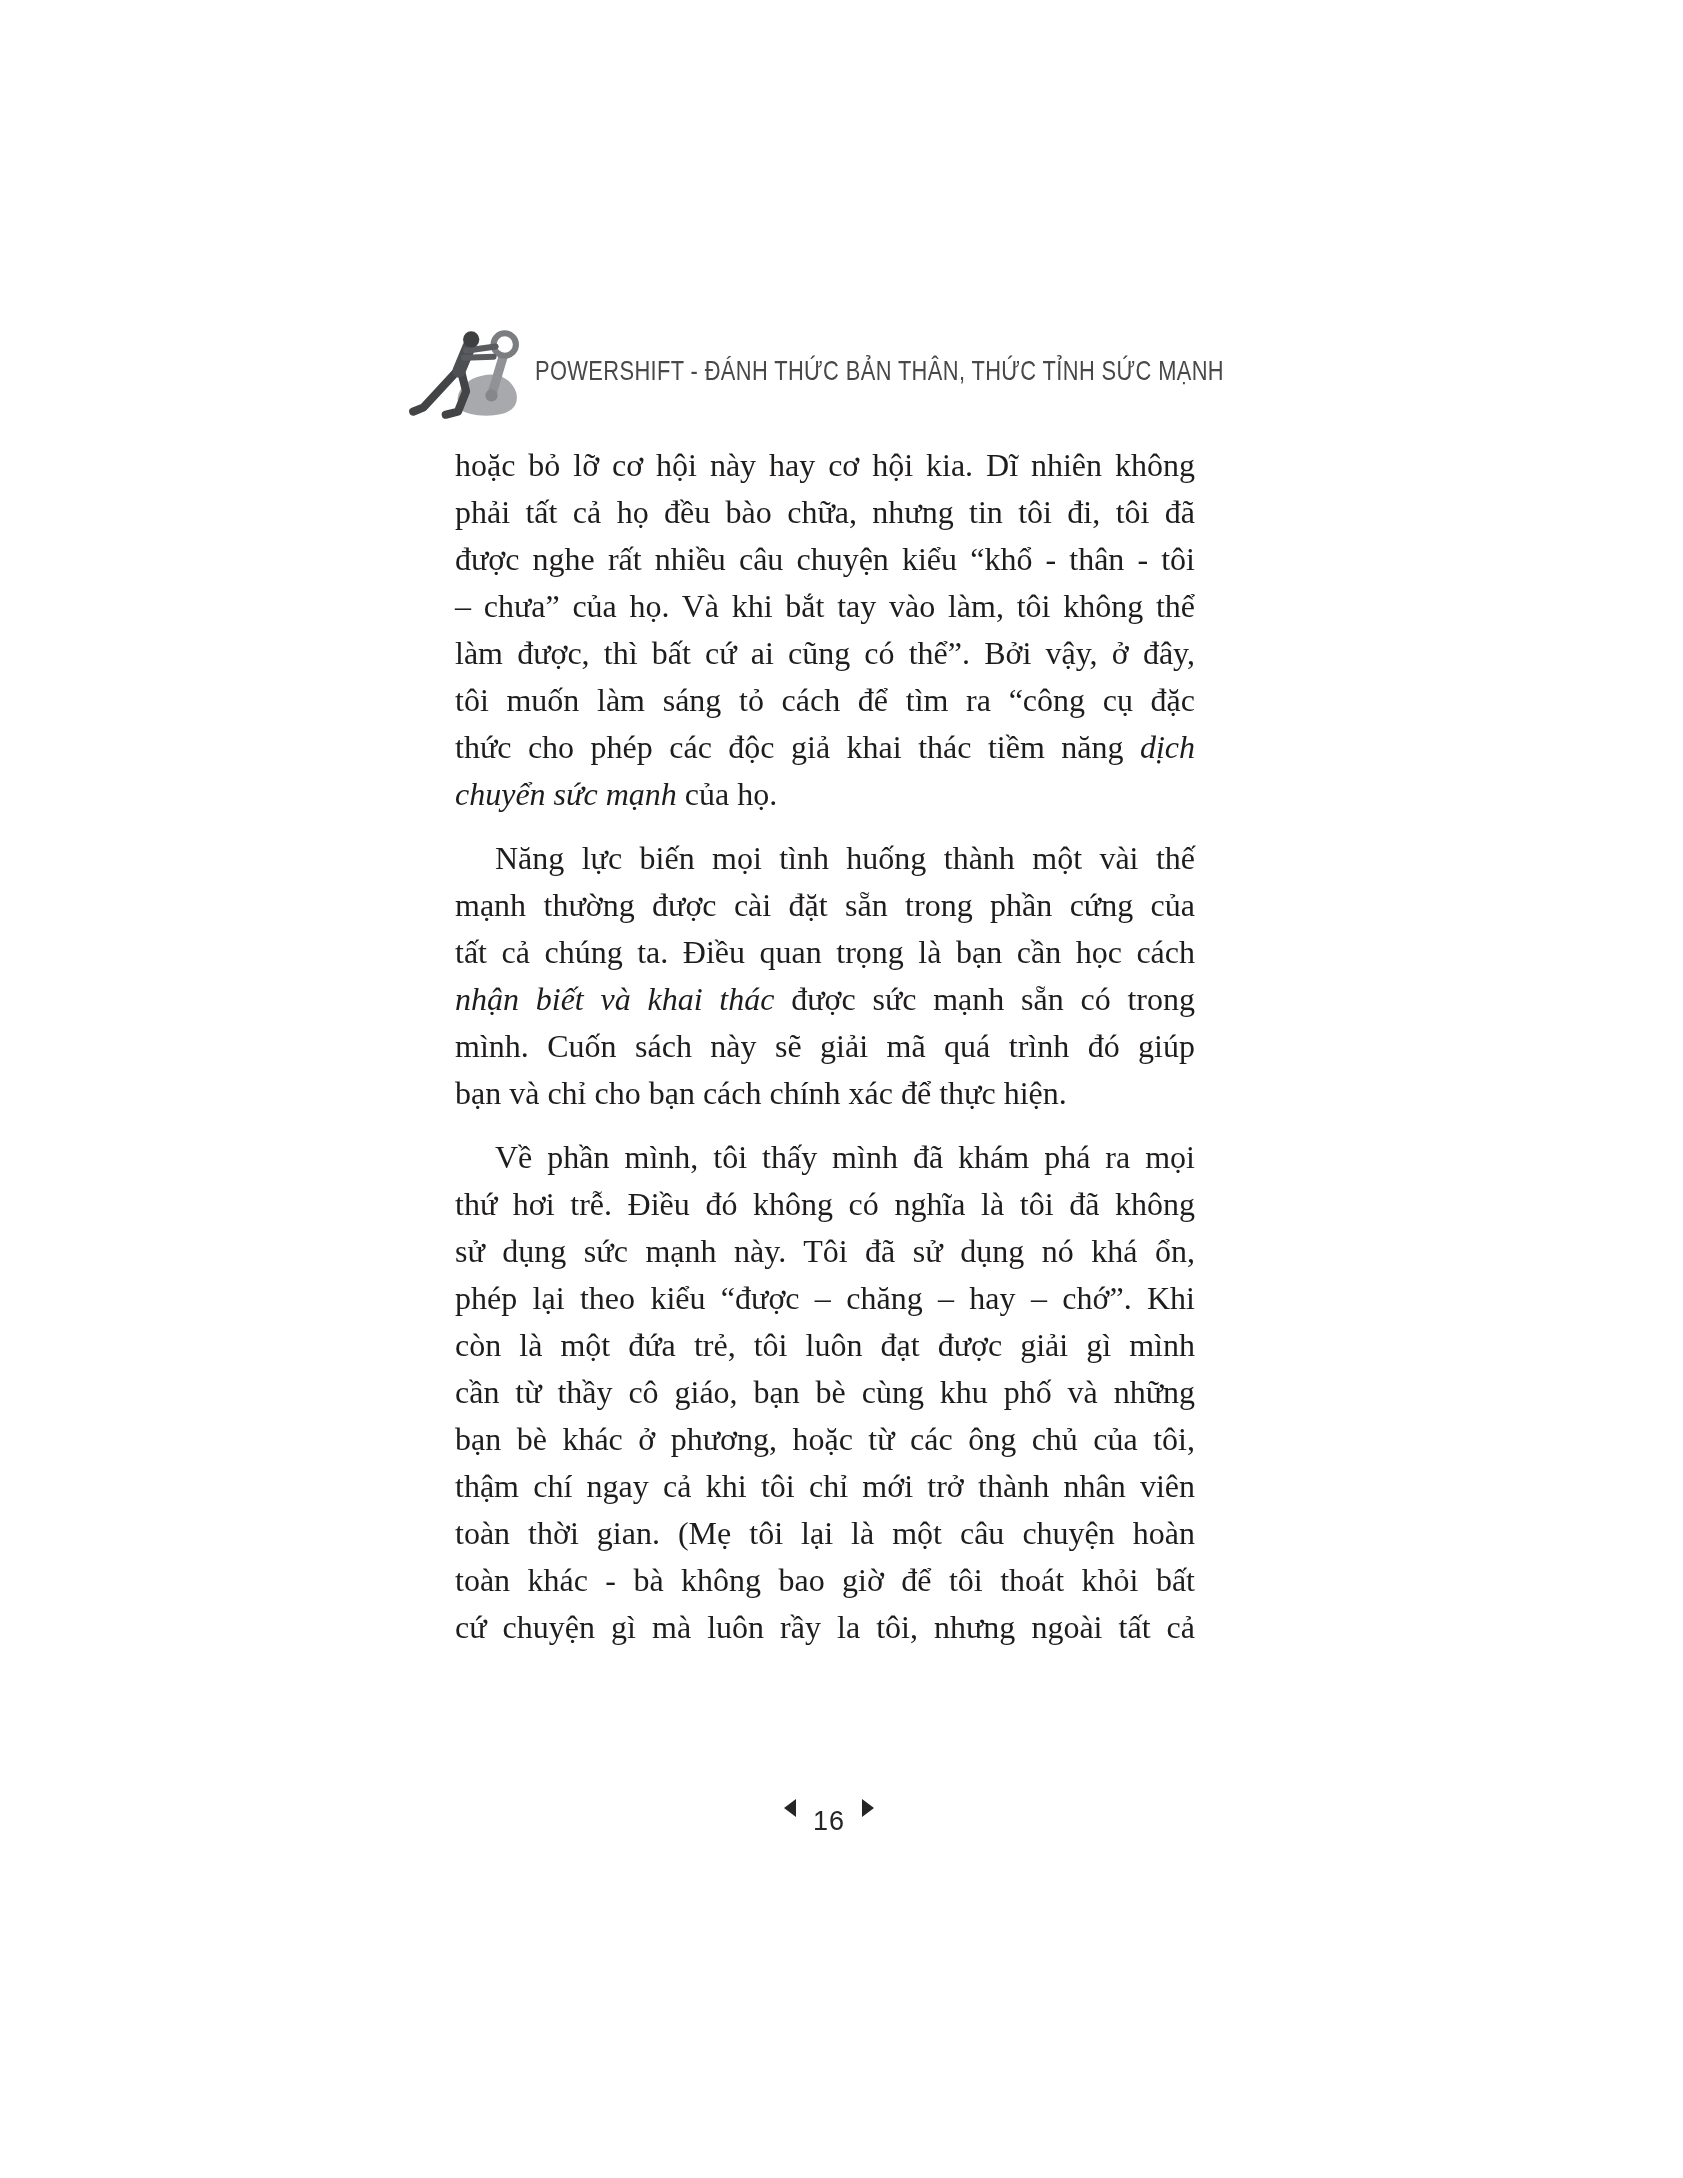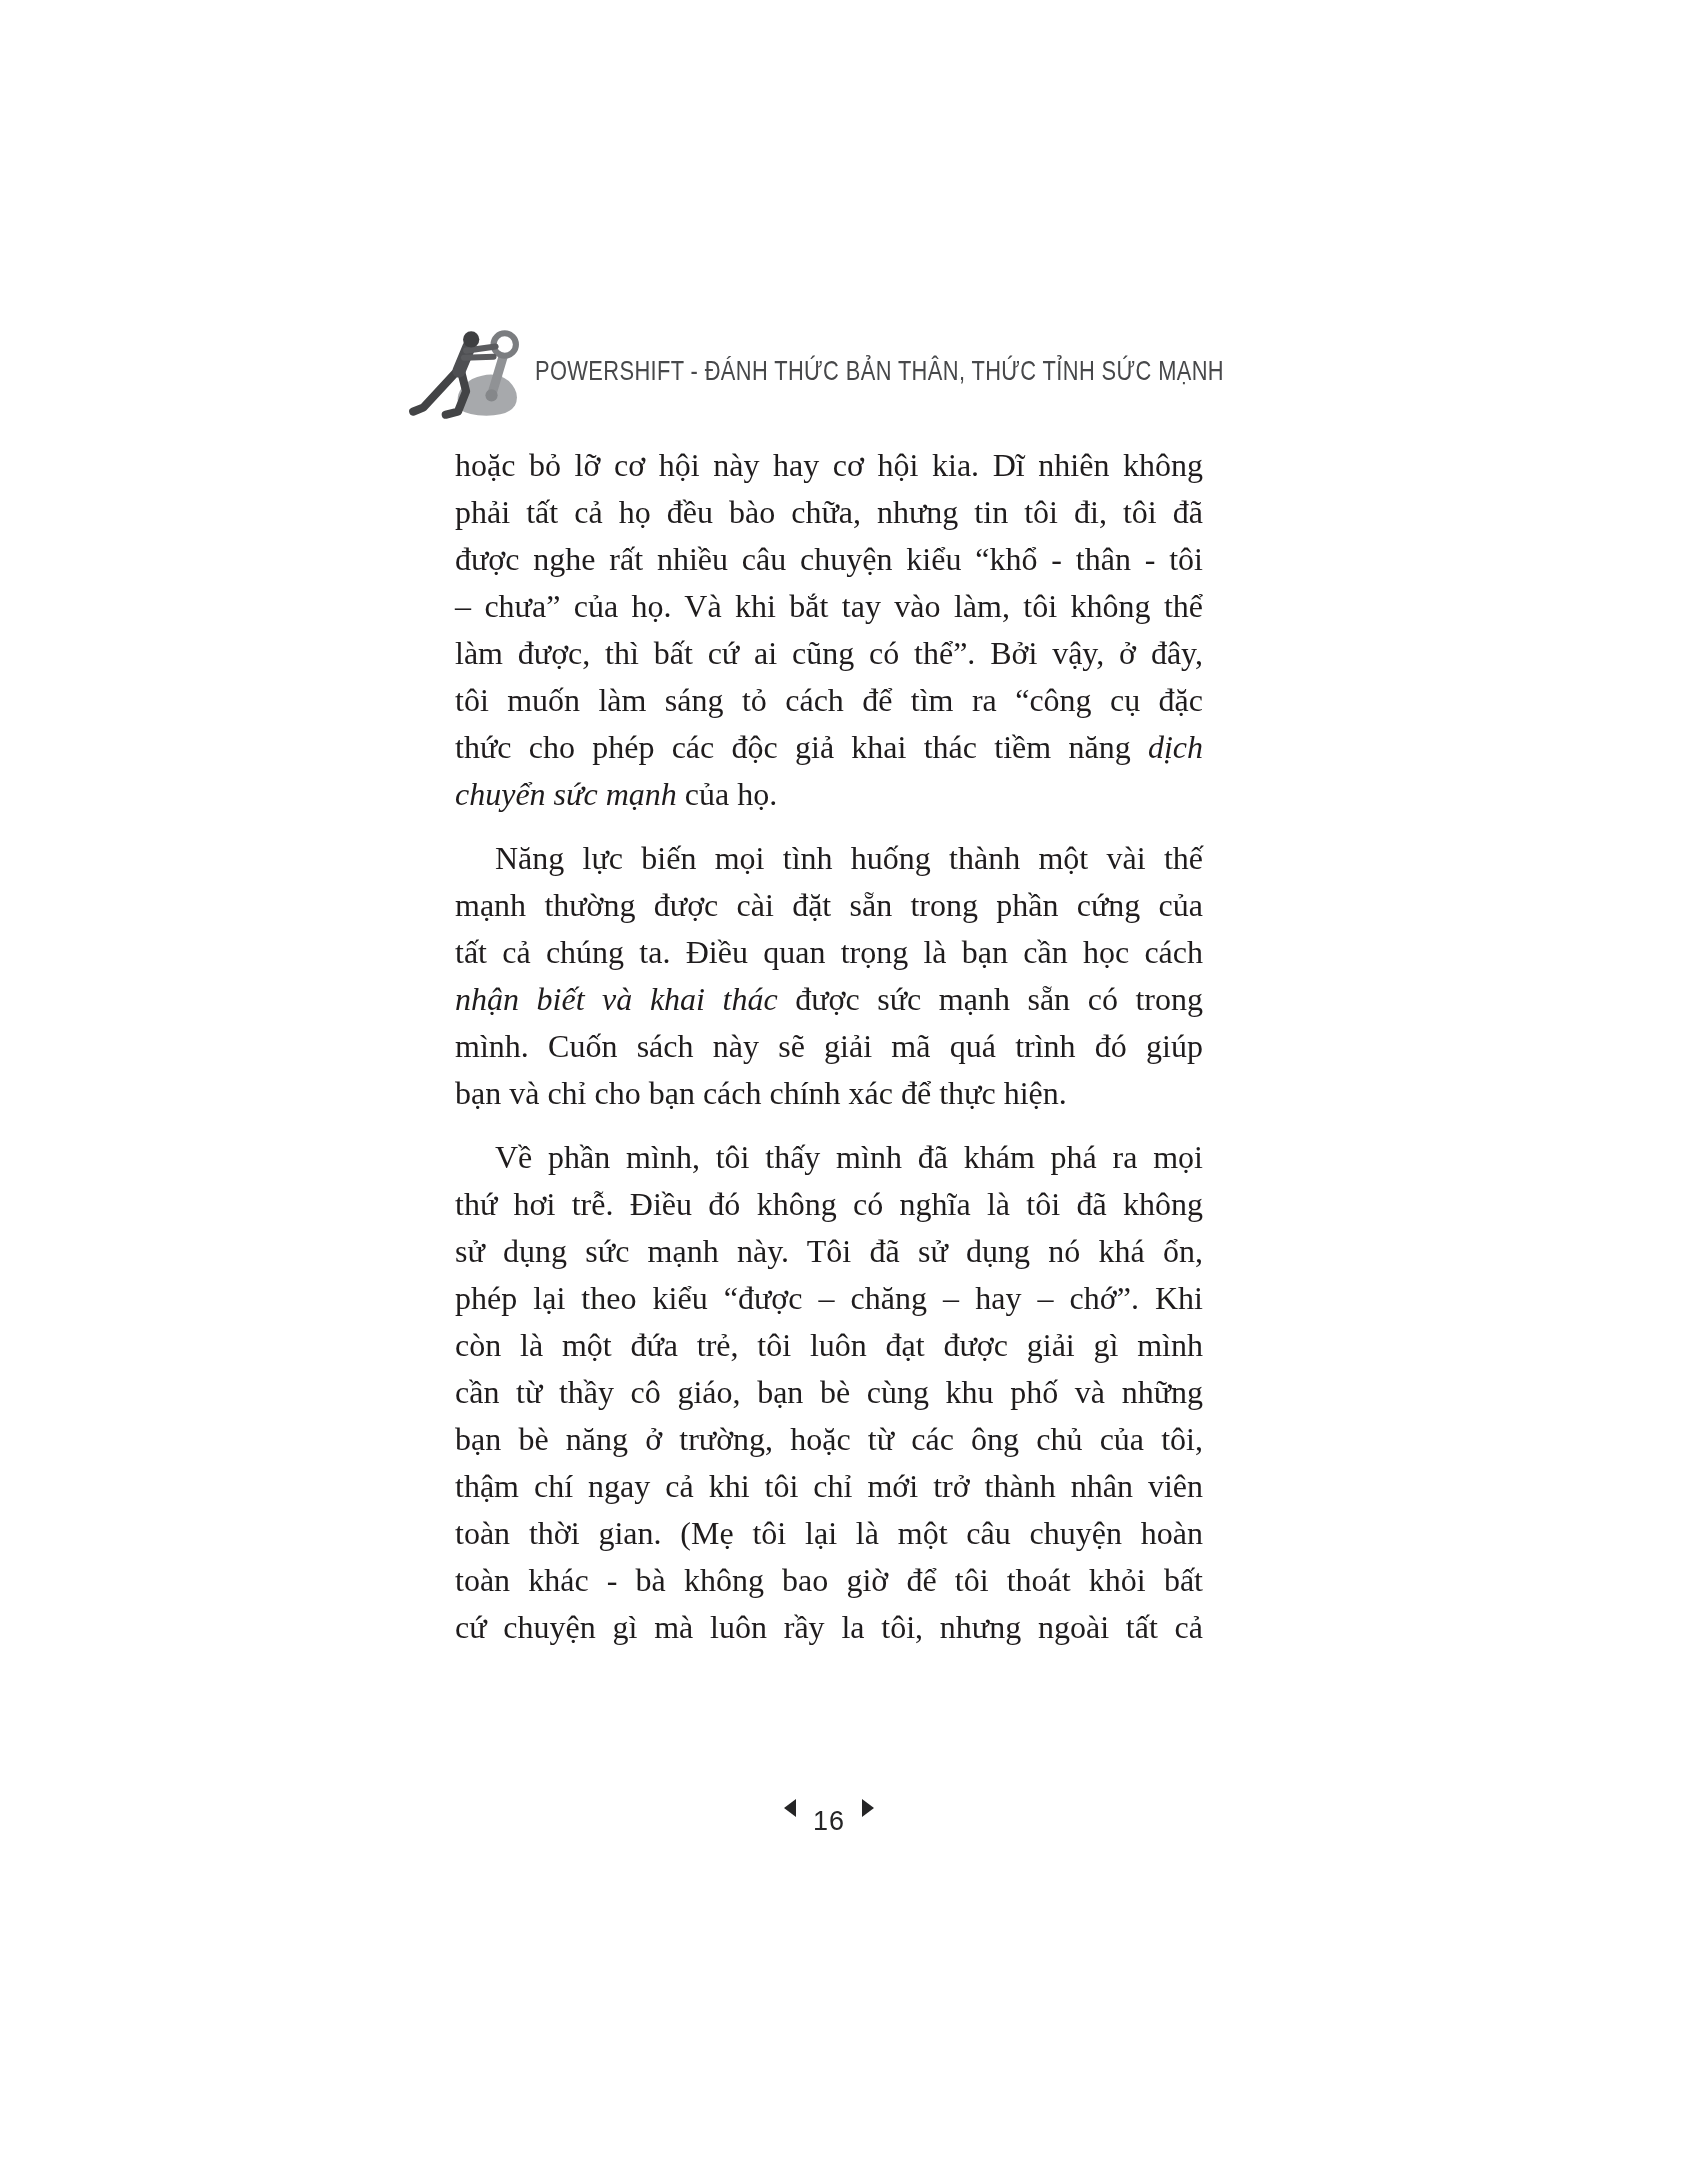--- a/index.html
+++ b/index.html
@@ -13,21 +13,21 @@
     position:absolute;left:535px;top:353px;height:36px;line-height:36px;
     font-family:"Liberation Sans",sans-serif;font-size:28px;color:#47484a;
     white-space:nowrap;transform:scaleX(0.78);transform-origin:left center;
     letter-spacing:0.5px;
   }
   
   .body-text{
     position:absolute;left:455px;top:442px;width:748px;
     font-size:32px;line-height:47px;color:#1f1c1d;
   }
-  .para{margin:0 0 17px 0;}
+  .para{margin:0 8px 17px 0;}
   .line{text-align:justify;text-align-last:justify;white-space:nowrap;}
   .line.noj{text-align-last:left;}
   .line.indent{text-indent:40px;}
   .it{font-style:italic;}
   
   .footer{
     position:absolute;left:455px;top:1782px;width:748px;text-align:center;
     font-family:"Liberation Sans",sans-serif;font-size:27px;color:#252526;
   }
   .pgnum{display:inline-block;vertical-align:middle;letter-spacing:1px;margin-top:24px;}
@@ -74,21 +74,21 @@
         <div class="line"><span>mình. Cuốn sách này sẽ giải mã quá trình đó giúp</span></div>
         <div class="line noj"><span>bạn và chỉ cho bạn cách chính xác để thực hiện.</span></div>
       </div>
       <div class="para">
         <div class="line indent"><span>Về phần mình, tôi thấy mình đã khám phá ra mọi</span></div>
         <div class="line"><span>thứ hơi trễ. Điều đó không có nghĩa là tôi đã không</span></div>
         <div class="line"><span>sử dụng sức mạnh này. Tôi đã sử dụng nó khá ổn,</span></div>
         <div class="line"><span>phép lại theo kiểu “được – chăng – hay – chớ”. Khi</span></div>
         <div class="line"><span>còn là một đứa trẻ, tôi luôn đạt được giải gì mình</span></div>
         <div class="line"><span>cần từ thầy cô giáo, bạn bè cùng khu phố và những</span></div>
-        <div class="line"><span>bạn bè năng ở trường, hoặc từ các ông chủ của tôi,</span></div>
+        <div class="line"><span>bạn bè khác ở phương, hoặc từ các ông chủ của tôi,</span></div>
         <div class="line"><span>thậm chí ngay cả khi tôi chỉ mới trở thành nhân viên</span></div>
         <div class="line"><span>toàn thời gian. (Mẹ tôi lại là một câu chuyện hoàn</span></div>
         <div class="line"><span>toàn khác - bà không bao giờ để tôi thoát khỏi bất</span></div>
         <div class="line"><span>cứ chuyện gì mà luôn rầy la tôi, nhưng ngoài tất cả</span></div>
       </div>
     </main>
 
   <div class="footer">
     <span class="tri left"></span><span class="pgnum">16</span><span class="tri right"></span>
   </div>

